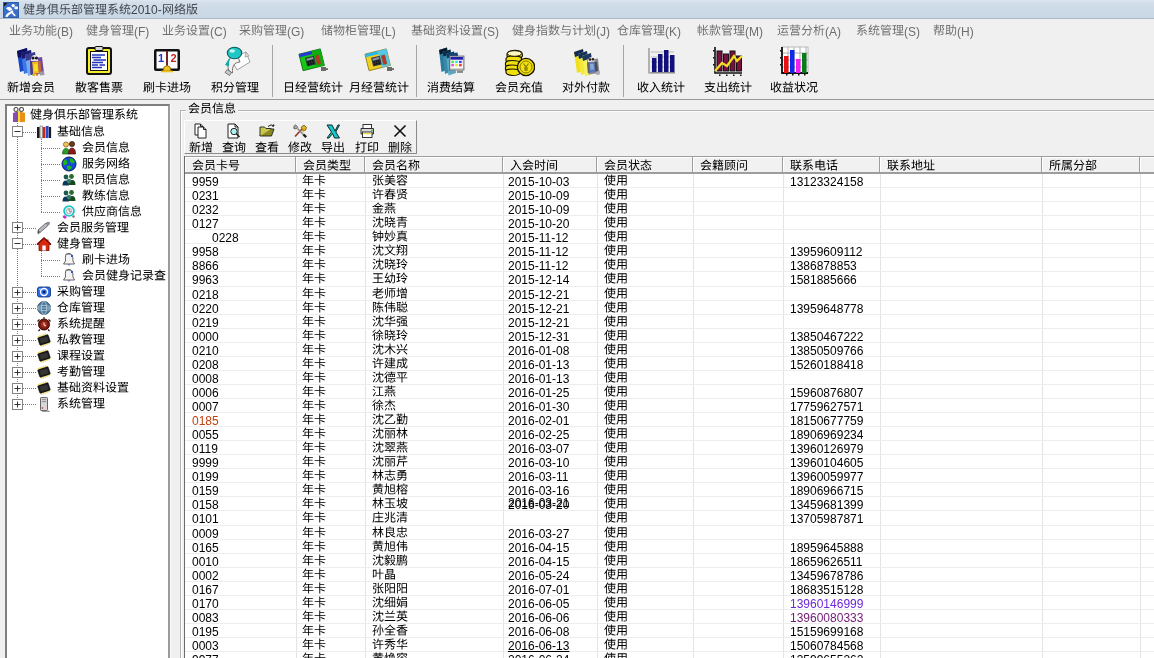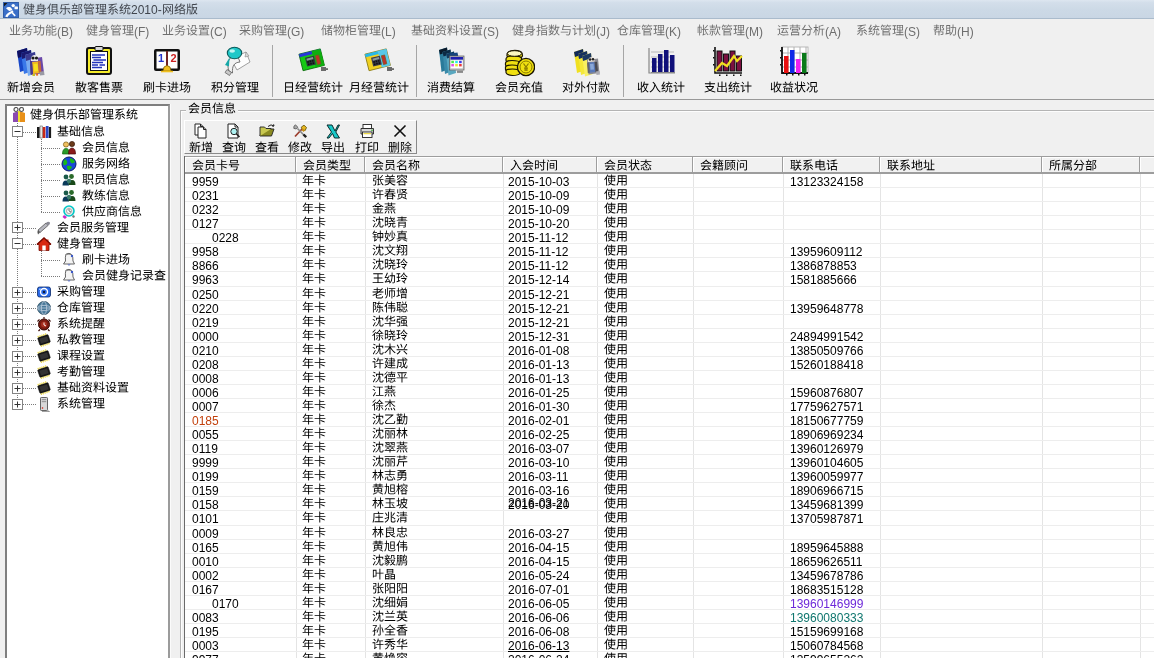--- a/index.html
+++ b/index.html
@@ -1382,21 +1382,21 @@
     </div>
     <div style="position:absolute;left:323px;top:99.4px;font:12px 'Liberation Sans',sans-serif;color:#000;">2015-12-14</div>
     <div style="position:absolute;left:419px;top:98.4px">
       <svg width="24" height="14" viewBox="0 0 24 14" fill="#000">
         <use href="#g4F7F" x="0" y="10.6"></use>
         <use href="#g7528" x="12" y="10.6"></use>
       </svg>
     </div>
     <div style="position:absolute;left:605px;top:99.4px;font:12px 'Liberation Sans',sans-serif;color:#000;">1581885666</div>
     <div style="position:absolute;left:0;top:125.5px;width:976px;height:1px;background:#ededed;"></div>
-    <div style="position:absolute;left:7px;top:113.5px;font:12px 'Liberation Sans',sans-serif;color:#000;">0250</div>
+    <div style="position:absolute;left:7px;top:113.5px;font:12px 'Liberation Sans',sans-serif;color:#000;">0218</div>
     <div style="position:absolute;left:117px;top:112.5px">
       <svg width="24" height="14" viewBox="0 0 24 14" fill="#000">
         <use href="#g5E74" x="0" y="10.6"></use>
         <use href="#g5361" x="12" y="10.6"></use>
       </svg>
     </div>
     <div style="position:absolute;left:187px;top:112.5px">
       <svg width="36" height="14" viewBox="0 0 36 14" fill="#000">
         <use href="#g8001" x="0" y="10.6"></use>
         <use href="#g5E08" x="12" y="10.6"></use>
@@ -1470,21 +1470,21 @@
         <use href="#g73B2" x="24" y="10.6"></use>
       </svg>
     </div>
     <div style="position:absolute;left:323px;top:155.7px;font:12px 'Liberation Sans',sans-serif;color:#000;">2015-12-31</div>
     <div style="position:absolute;left:419px;top:154.7px">
       <svg width="24" height="14" viewBox="0 0 24 14" fill="#000">
         <use href="#g4F7F" x="0" y="10.6"></use>
         <use href="#g7528" x="12" y="10.6"></use>
       </svg>
     </div>
-    <div style="position:absolute;left:605px;top:155.7px;font:12px 'Liberation Sans',sans-serif;color:#000;">24894991542</div>
+    <div style="position:absolute;left:605px;top:155.7px;font:12px 'Liberation Sans',sans-serif;color:#000;">13850467222</div>
     <div style="position:absolute;left:0;top:181.8px;width:976px;height:1px;background:#ededed;"></div>
     <div style="position:absolute;left:7px;top:169.7px;font:12px 'Liberation Sans',sans-serif;color:#000;">0210</div>
     <div style="position:absolute;left:117px;top:168.7px">
       <svg width="24" height="14" viewBox="0 0 24 14" fill="#000">
         <use href="#g5E74" x="0" y="10.6"></use>
         <use href="#g5361" x="12" y="10.6"></use>
       </svg>
     </div>
     <div style="position:absolute;left:187px;top:168.7px">
       <svg width="36" height="14" viewBox="0 0 36 14" fill="#000">
@@ -1881,21 +1881,21 @@
     </div>
     <div style="position:absolute;left:323px;top:408.7px;font:12px 'Liberation Sans',sans-serif;color:#000;">2016-07-01</div>
     <div style="position:absolute;left:419px;top:407.7px">
       <svg width="24" height="14" viewBox="0 0 24 14" fill="#000">
         <use href="#g4F7F" x="0" y="10.6"></use>
         <use href="#g7528" x="12" y="10.6"></use>
       </svg>
     </div>
     <div style="position:absolute;left:605px;top:408.7px;font:12px 'Liberation Sans',sans-serif;color:#000;">18683515128</div>
     <div style="position:absolute;left:0;top:434.9px;width:976px;height:1px;background:#ededed;"></div>
-    <div style="position:absolute;left:7px;top:422.8px;font:12px 'Liberation Sans',sans-serif;color:#000;margin-left:20px;">0170</div>
+    <div style="position:absolute;left:7px;top:422.8px;font:12px 'Liberation Sans',sans-serif;color:#000;">0170</div>
     <div style="position:absolute;left:117px;top:421.8px">
       <svg width="24" height="14" viewBox="0 0 24 14" fill="#000">
         <use href="#g5E74" x="0" y="10.6"></use>
         <use href="#g5361" x="12" y="10.6"></use>
       </svg>
     </div>
     <div style="position:absolute;left:187px;top:421.8px">
       <svg width="36" height="14" viewBox="0 0 36 14" fill="#000">
         <use href="#g6C88" x="0" y="10.6"></use>
         <use href="#g7EC6" x="12" y="10.6"></use>
@@ -1925,21 +1925,21 @@
         <use href="#g82F1" x="24" y="10.6"></use>
       </svg>
     </div>
     <div style="position:absolute;left:323px;top:436.9px;font:12px 'Liberation Sans',sans-serif;color:#000;">2016-06-06</div>
     <div style="position:absolute;left:419px;top:435.9px">
       <svg width="24" height="14" viewBox="0 0 24 14" fill="#000">
         <use href="#g4F7F" x="0" y="10.6"></use>
         <use href="#g7528" x="12" y="10.6"></use>
       </svg>
     </div>
-    <div style="position:absolute;left:605px;top:436.9px;font:12px 'Liberation Sans',sans-serif;color:#0f766e;">13960080333</div>
+    <div style="position:absolute;left:605px;top:436.9px;font:12px 'Liberation Sans',sans-serif;color:#701a75;">13960080333</div>
     <div style="position:absolute;left:0;top:463.0px;width:976px;height:1px;background:#ededed;"></div>
     <div style="position:absolute;left:7px;top:450.9px;font:12px 'Liberation Sans',sans-serif;color:#000;">0195</div>
     <div style="position:absolute;left:117px;top:449.9px">
       <svg width="24" height="14" viewBox="0 0 24 14" fill="#000">
         <use href="#g5E74" x="0" y="10.6"></use>
         <use href="#g5361" x="12" y="10.6"></use>
       </svg>
     </div>
     <div style="position:absolute;left:187px;top:449.9px">
       <svg width="36" height="14" viewBox="0 0 36 14" fill="#000">

